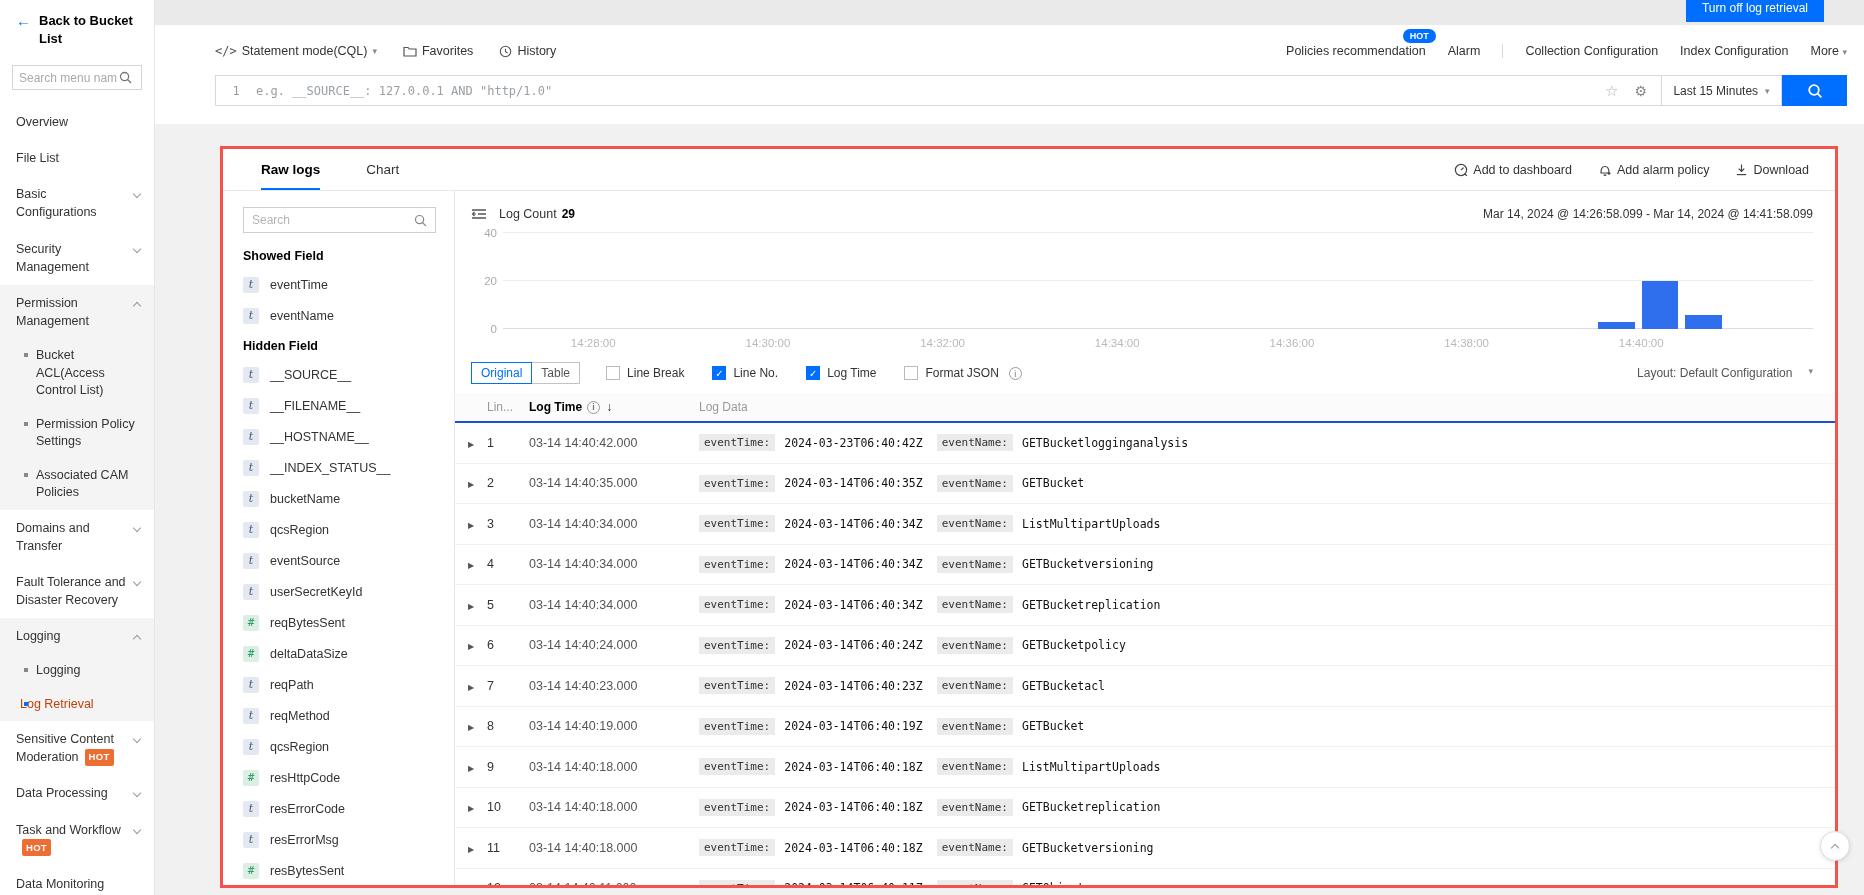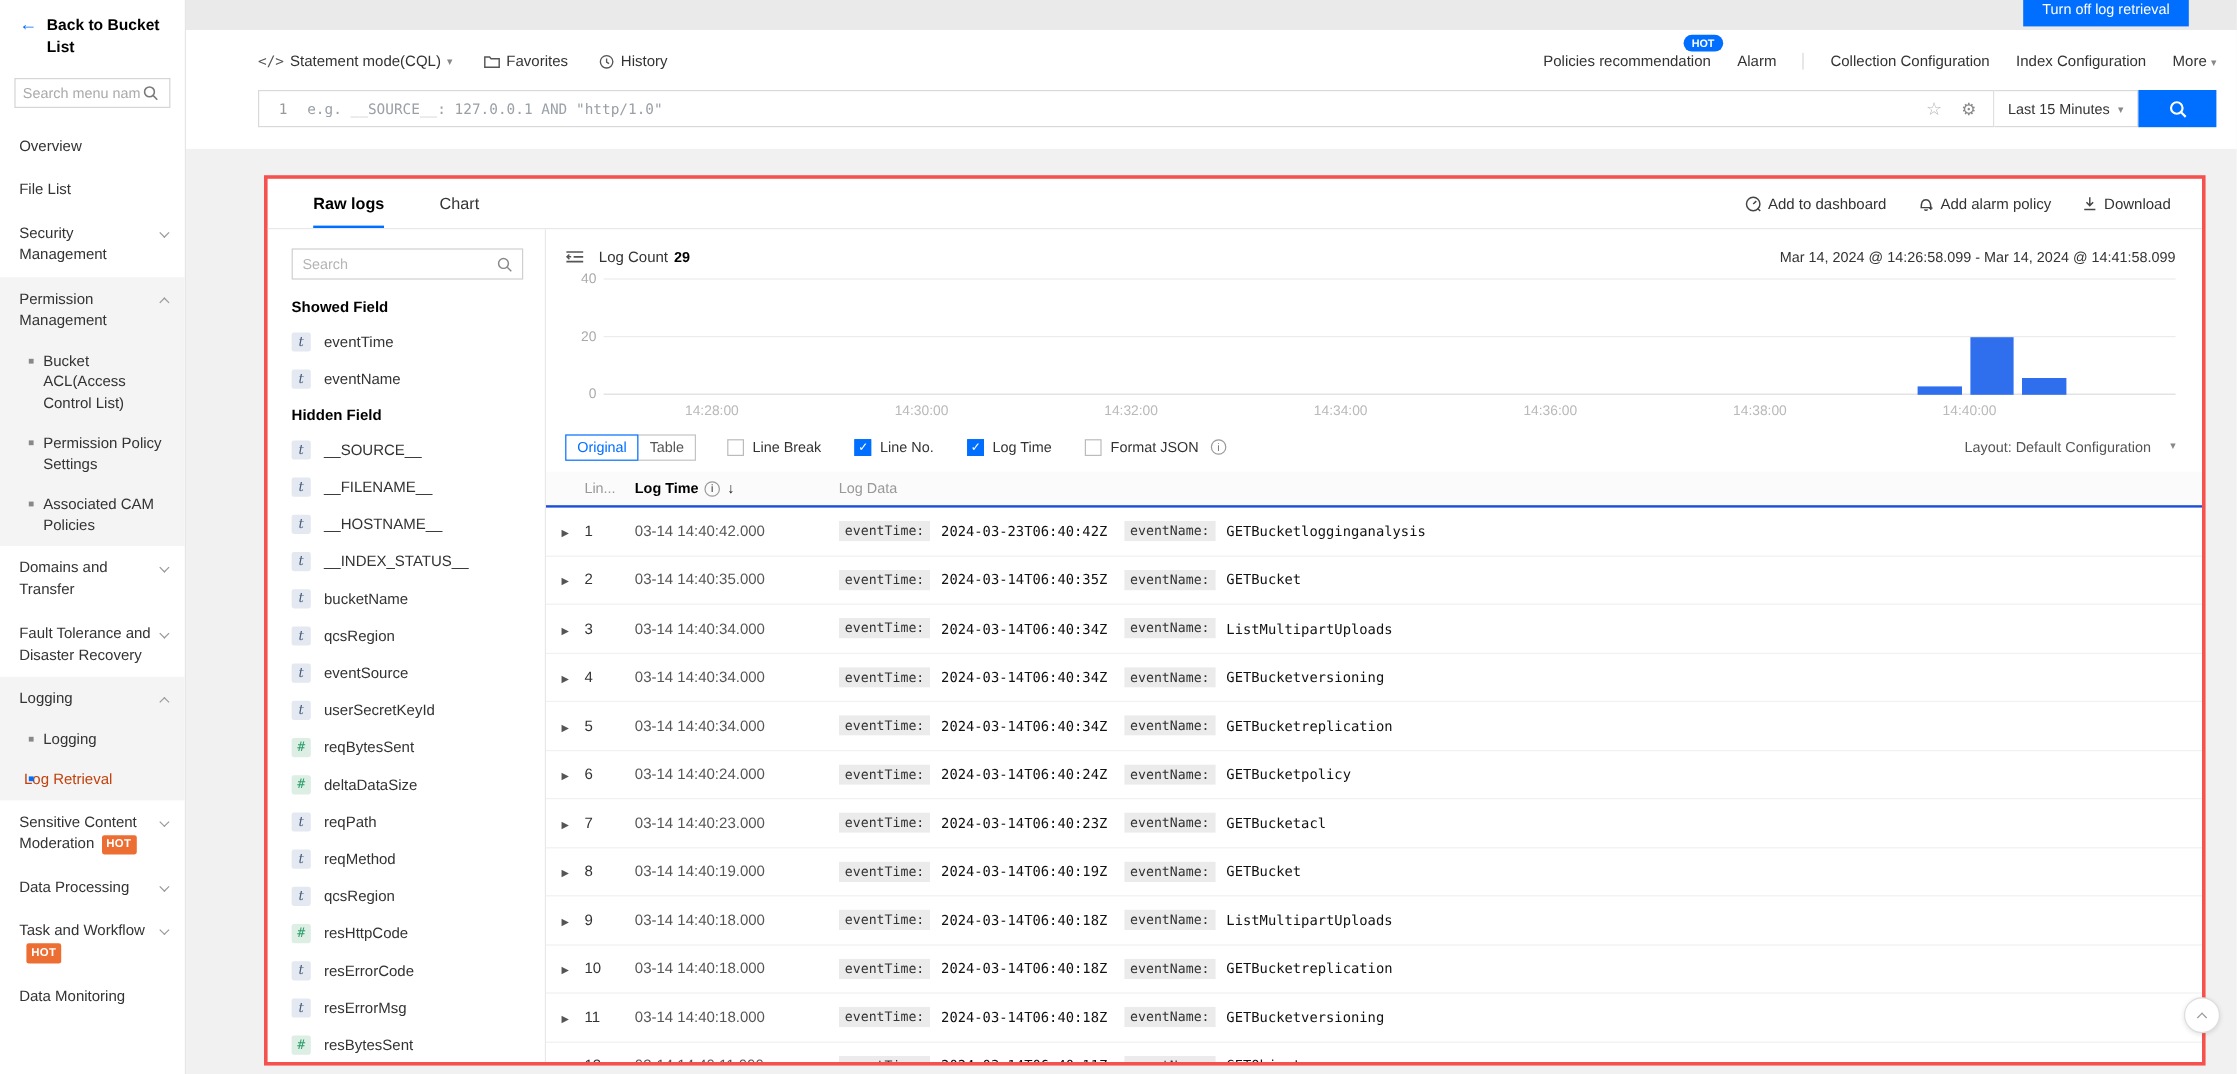--- a/index.html
+++ b/index.html
@@ -86,21 +86,21 @@
   .bar { position:absolute; background:#2f6fed; }
   .xaxis { position:relative; height:20px; margin:4px 22px 0 48px; flex:none; }
   .xlab { position:absolute; transform:translateX(-50%); color:#b9b9b9; font-size:11.5px; top:4px; white-space:nowrap; }
 
   
   .controls-row { display:flex; align-items:center; padding:0 22px 0 16px; height:40px; flex:none; }
   .seg { display:flex; margin-right:26px; }
   .seg-btn { border:1px solid #c3c3c3; background:#fff; color:#555; font-size:12px; padding:3px 9px; cursor:pointer; }
   .seg-btn.active { border-color:#006eff; color:#006eff; position:relative; z-index:1; }
   .seg-btn + .seg-btn { margin-left:-1px; }
-  .cb-item { display:flex; align-items:flex-start; gap:7px; margin-right:28px; cursor:pointer; }
+  .cb-item { display:flex; align-items:flex-end; gap:7px; margin-right:28px; cursor:pointer; }
   .cb { width:14px; height:14px; border:1px solid #bbb; background:#fff; display:flex; align-items:center; justify-content:center; }
   .cb.checked { background:#006eff; border-color:#006eff; color:#fff; font-size:10px; }
   .info-i { width:13px; height:13px; border:1px solid #999; border-radius:50%; color:#777; font-size:9px; display:inline-flex; align-items:center; justify-content:center; font-style:normal; margin-left:3px; }
   .layout-label { margin-left:auto; color:#555; font-size:12px; display:flex; align-items:flex-start; gap:16px; cursor:pointer; }
 
   
   .log-table { flex:1; overflow:hidden; display:flex; flex-direction:column; }
   .thead { display:flex; align-items:center; height:30px; flex:none; background:#fbfbfc; border-bottom:2px solid #1d4ed8; color:#999; }
   .col-caret { width:32px; flex:none; text-align:center; }
   .col-no { width:42px; flex:none; }
@@ -134,20 +134,23 @@
         <circle cx="6" cy="6" r="4.4" fill="none" stroke="#777" stroke-width="1.4"></circle>
         <line x1="9.4" y1="9.4" x2="13" y2="13" stroke="#777" stroke-width="1.4"></line>
       </svg>
   </div>
   <div id="sidebar-menu">
       <div class="side-group">
         <div class="side-item"><span>Overview</span></div>
       </div>
       <div class="side-group">
         <div class="side-item"><span>File List</span></div>
+      </div>
+      <div class="side-group">
+        <div class="side-item"><span>Basic Configurations</span><span class="chev down"></span></div>
       </div>
       <div class="side-group">
         <div class="side-item"><span>Security Management</span><span class="chev down"></span></div>
       </div>
       <div class="side-group expanded">
         <div class="side-item"><span>Permission Management</span><span class="chev up"></span></div>
         <div class="side-sub"><span class="bullet"></span><span>Bucket ACL(Access Control List)</span></div>
         <div class="side-sub"><span class="bullet"></span><span>Permission Policy Settings</span></div>
         <div class="side-sub"><span class="bullet"></span><span>Associated CAM Policies</span></div>
       </div>

